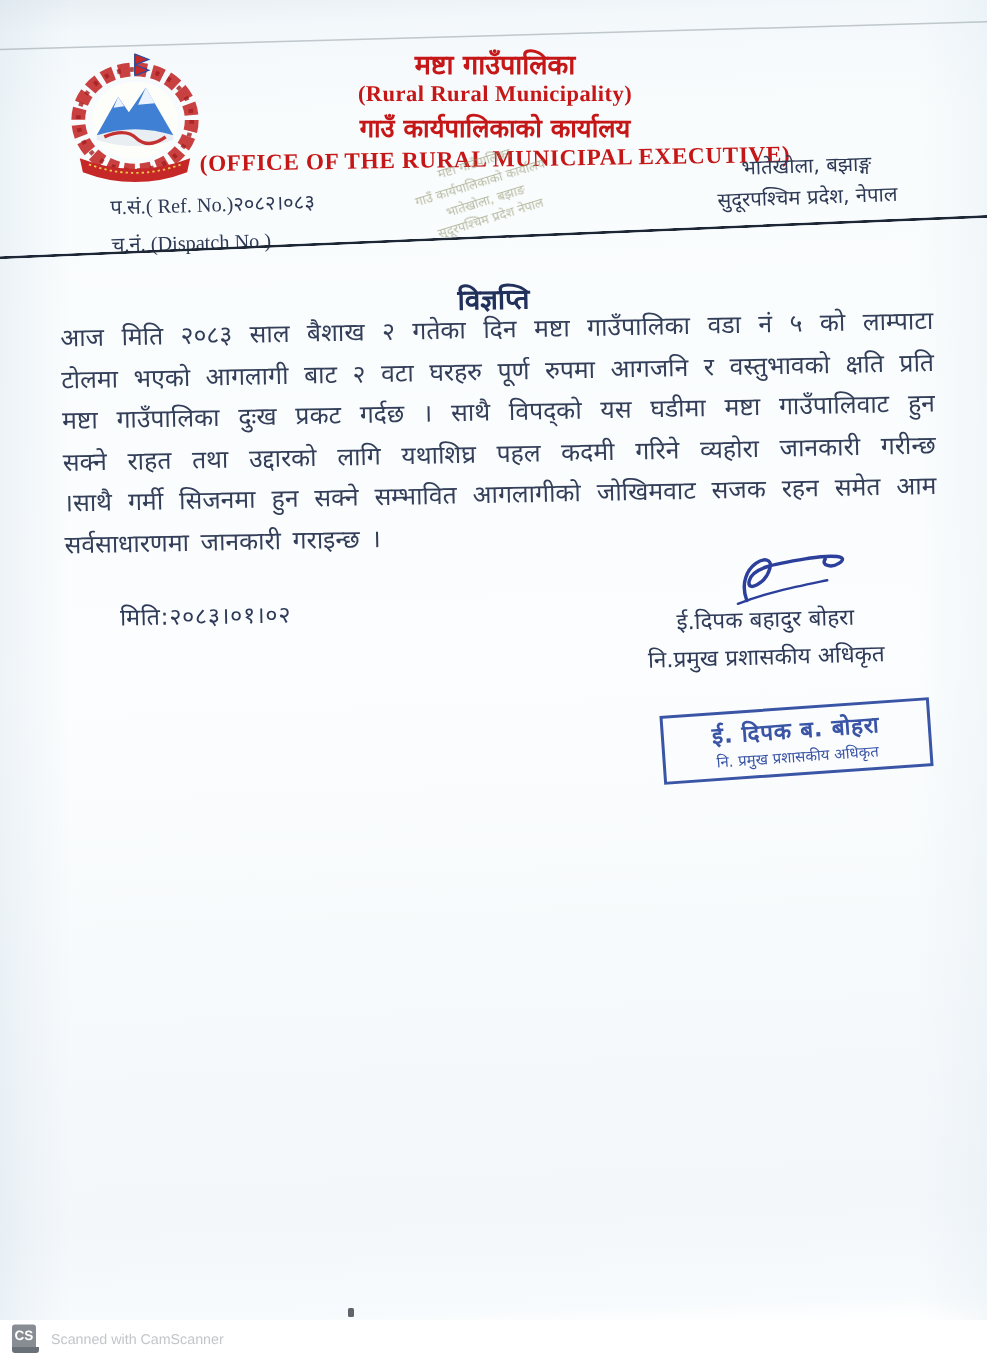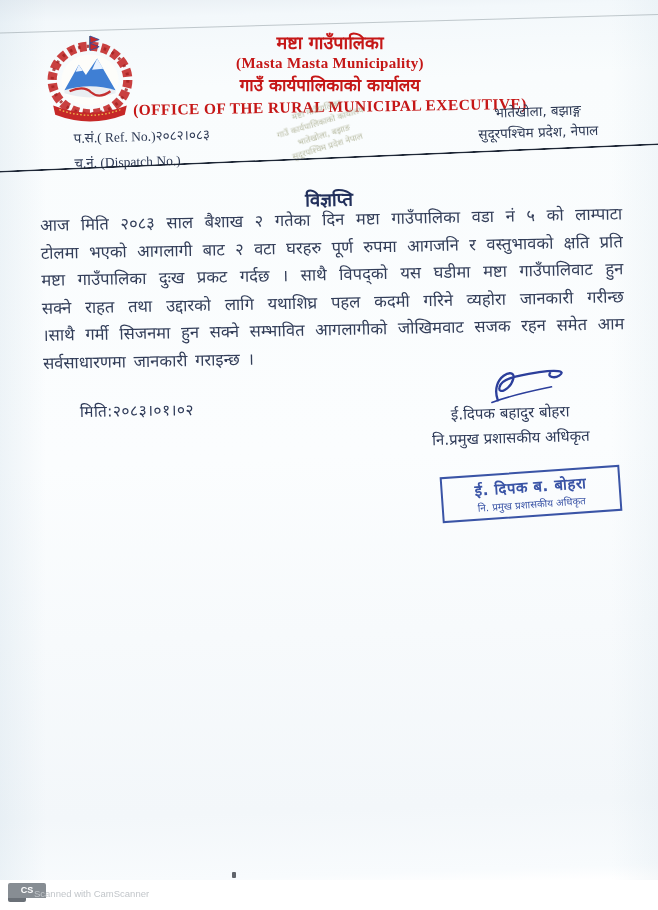--- a/index.html
+++ b/index.html
@@ -65,21 +65,21 @@
   .stamp{
     position:absolute;left:441px;top:471px;width:168px;padding:3px 4px 4px;
     border:2px solid #3a54a6;color:#3a54a6;text-align:center;
     transform:rotate(-4deg);font-family:"DejaVu Sans",sans-serif;background:rgba(255,255,255,.15);
   }
   .stamp .l1{font-size:15px;font-weight:700;letter-spacing:.5px;}
   .stamp .l2{font-size:10px;margin-top:1px;}
   .speck{position:absolute;left:232px;top:872px;width:4px;height:6px;background:#3a3f46;opacity:.8;border-radius:1px;}
   
   .footer{position:absolute;left:0;bottom:0;width:658px;height:30px;background:#ffffff;}
-  .cs-badge{position:absolute;left:8px;top:3px;width:38px;height:15px;background:#878d93;border-radius:2px 2px 0 0;
+  .cs-badge{position:absolute;left:8px;top:3px;width:16px;height:15px;background:#878d93;border-radius:2px 2px 0 0;
     color:#fff;font-size:9px;font-weight:700;text-align:center;line-height:15px;font-family:"Liberation Sans",sans-serif;}
   .cs-badge::after{content:"";position:absolute;left:0;top:15px;width:18px;height:4px;background:#6a7077;border-radius:0 0 2px 2px;}
   .cs-text{position:absolute;left:34px;top:8px;color:#c2c6ca;font-size:9.5px;font-family:"Liberation Sans",sans-serif;text-align:center;}
 </style>
 </head>
 <body>
 
 <div class="page">
 
   <div class="crease"></div>
@@ -97,21 +97,21 @@
       <path d="M14 70 Q50 84 86 70 L84 79 Q50 92 16 79 Z" fill="#c62828"></path>
       <path d="M20 74 Q50 85 80 74" fill="none" stroke="#f2c94c" stroke-width="1.2" stroke-dasharray="1.5 2"></path>
       <line x1="50" y1="2" x2="50" y2="16" stroke="#444" stroke-width="1.2"></line>
       <path d="M50 2 L59 5.5 L50 9 Z" fill="#c62828" stroke="#2b4ea0" stroke-width="0.8"></path>
       <path d="M50 9 L59 12.5 L50 16 Z" fill="#c62828" stroke="#2b4ea0" stroke-width="0.8"></path>
     </svg>
   </div>
 
   <div class="hdr">
     <div class="np1">मष्टा गाउँपालिका</div>
-    <div class="en1">(Masta Masta Municipality)</div>
+    <div class="en1">(Rural Rural Municipality)</div>
     <div class="np2">गाउँ कार्यपालिकाको कार्यालय</div>
     <div class="en2">(OFFICE OF THE RURAL MUNICIPAL EXECUTIVE)</div>
   </div>
 
   <div class="refs">
     <div>प.सं.( Ref. No.)२०८२।०८३</div>
     <div>च.नं. (Dispatch No.)</div>
   </div>
 
   <div class="addr">

